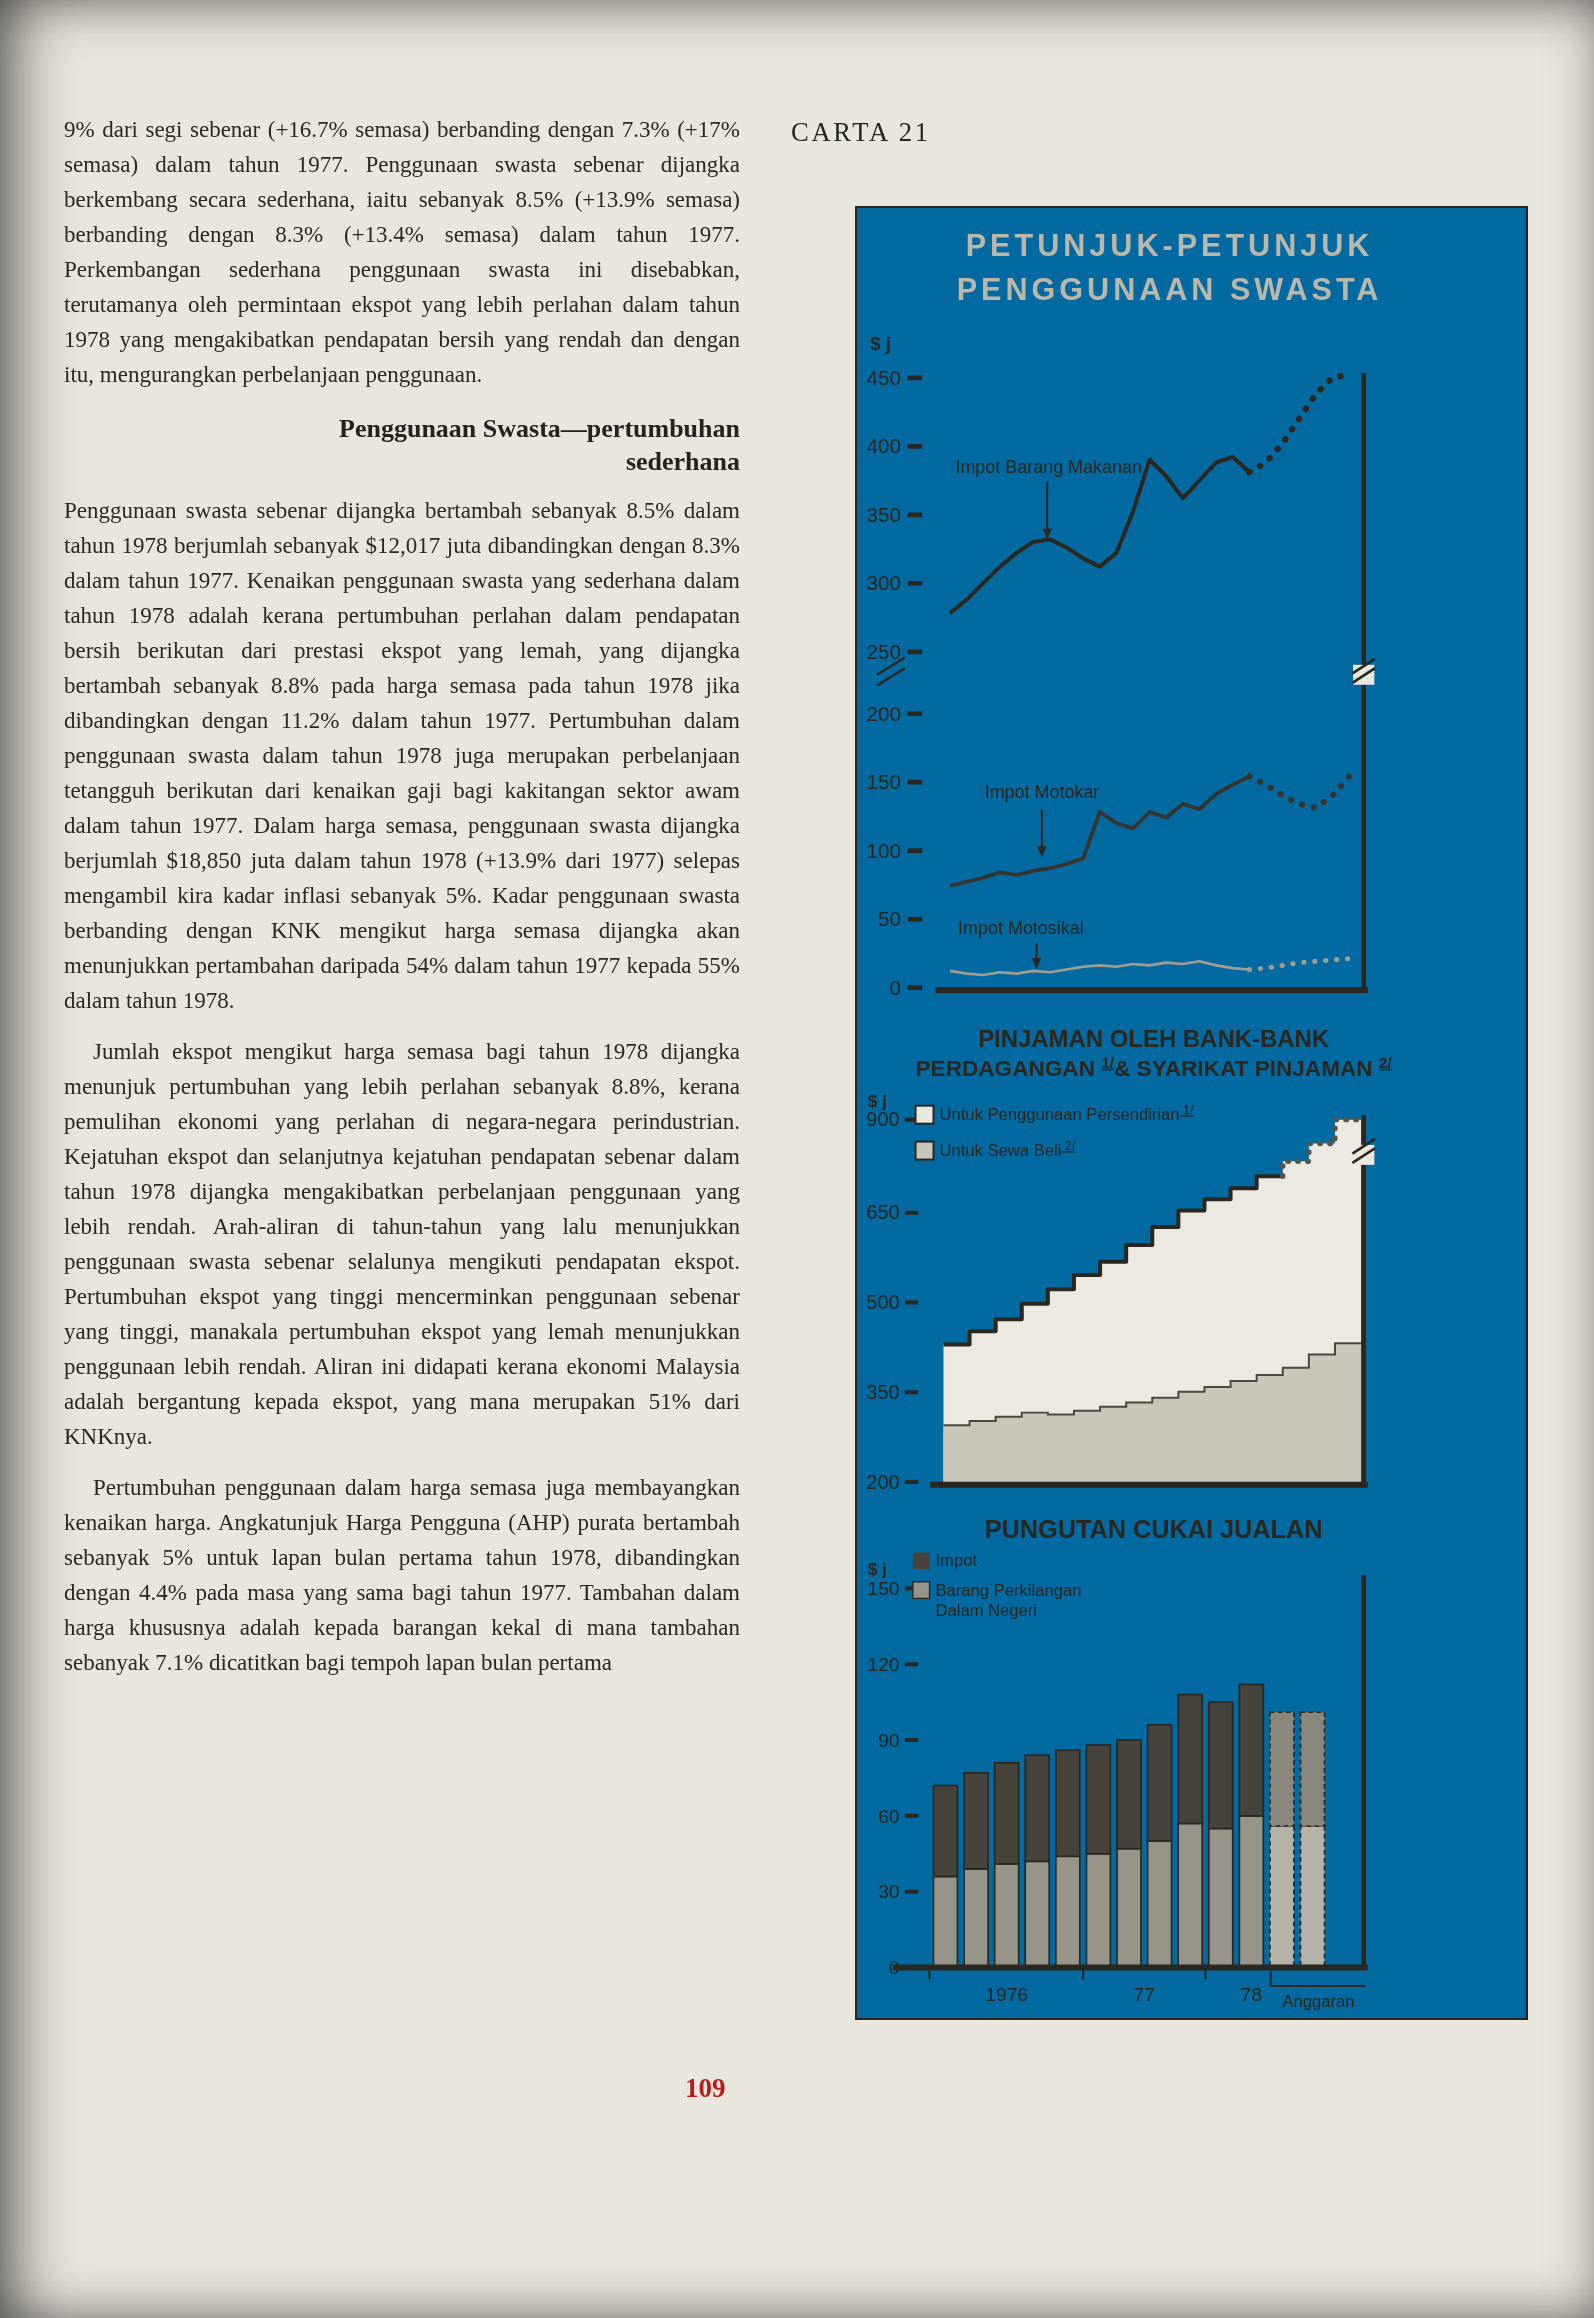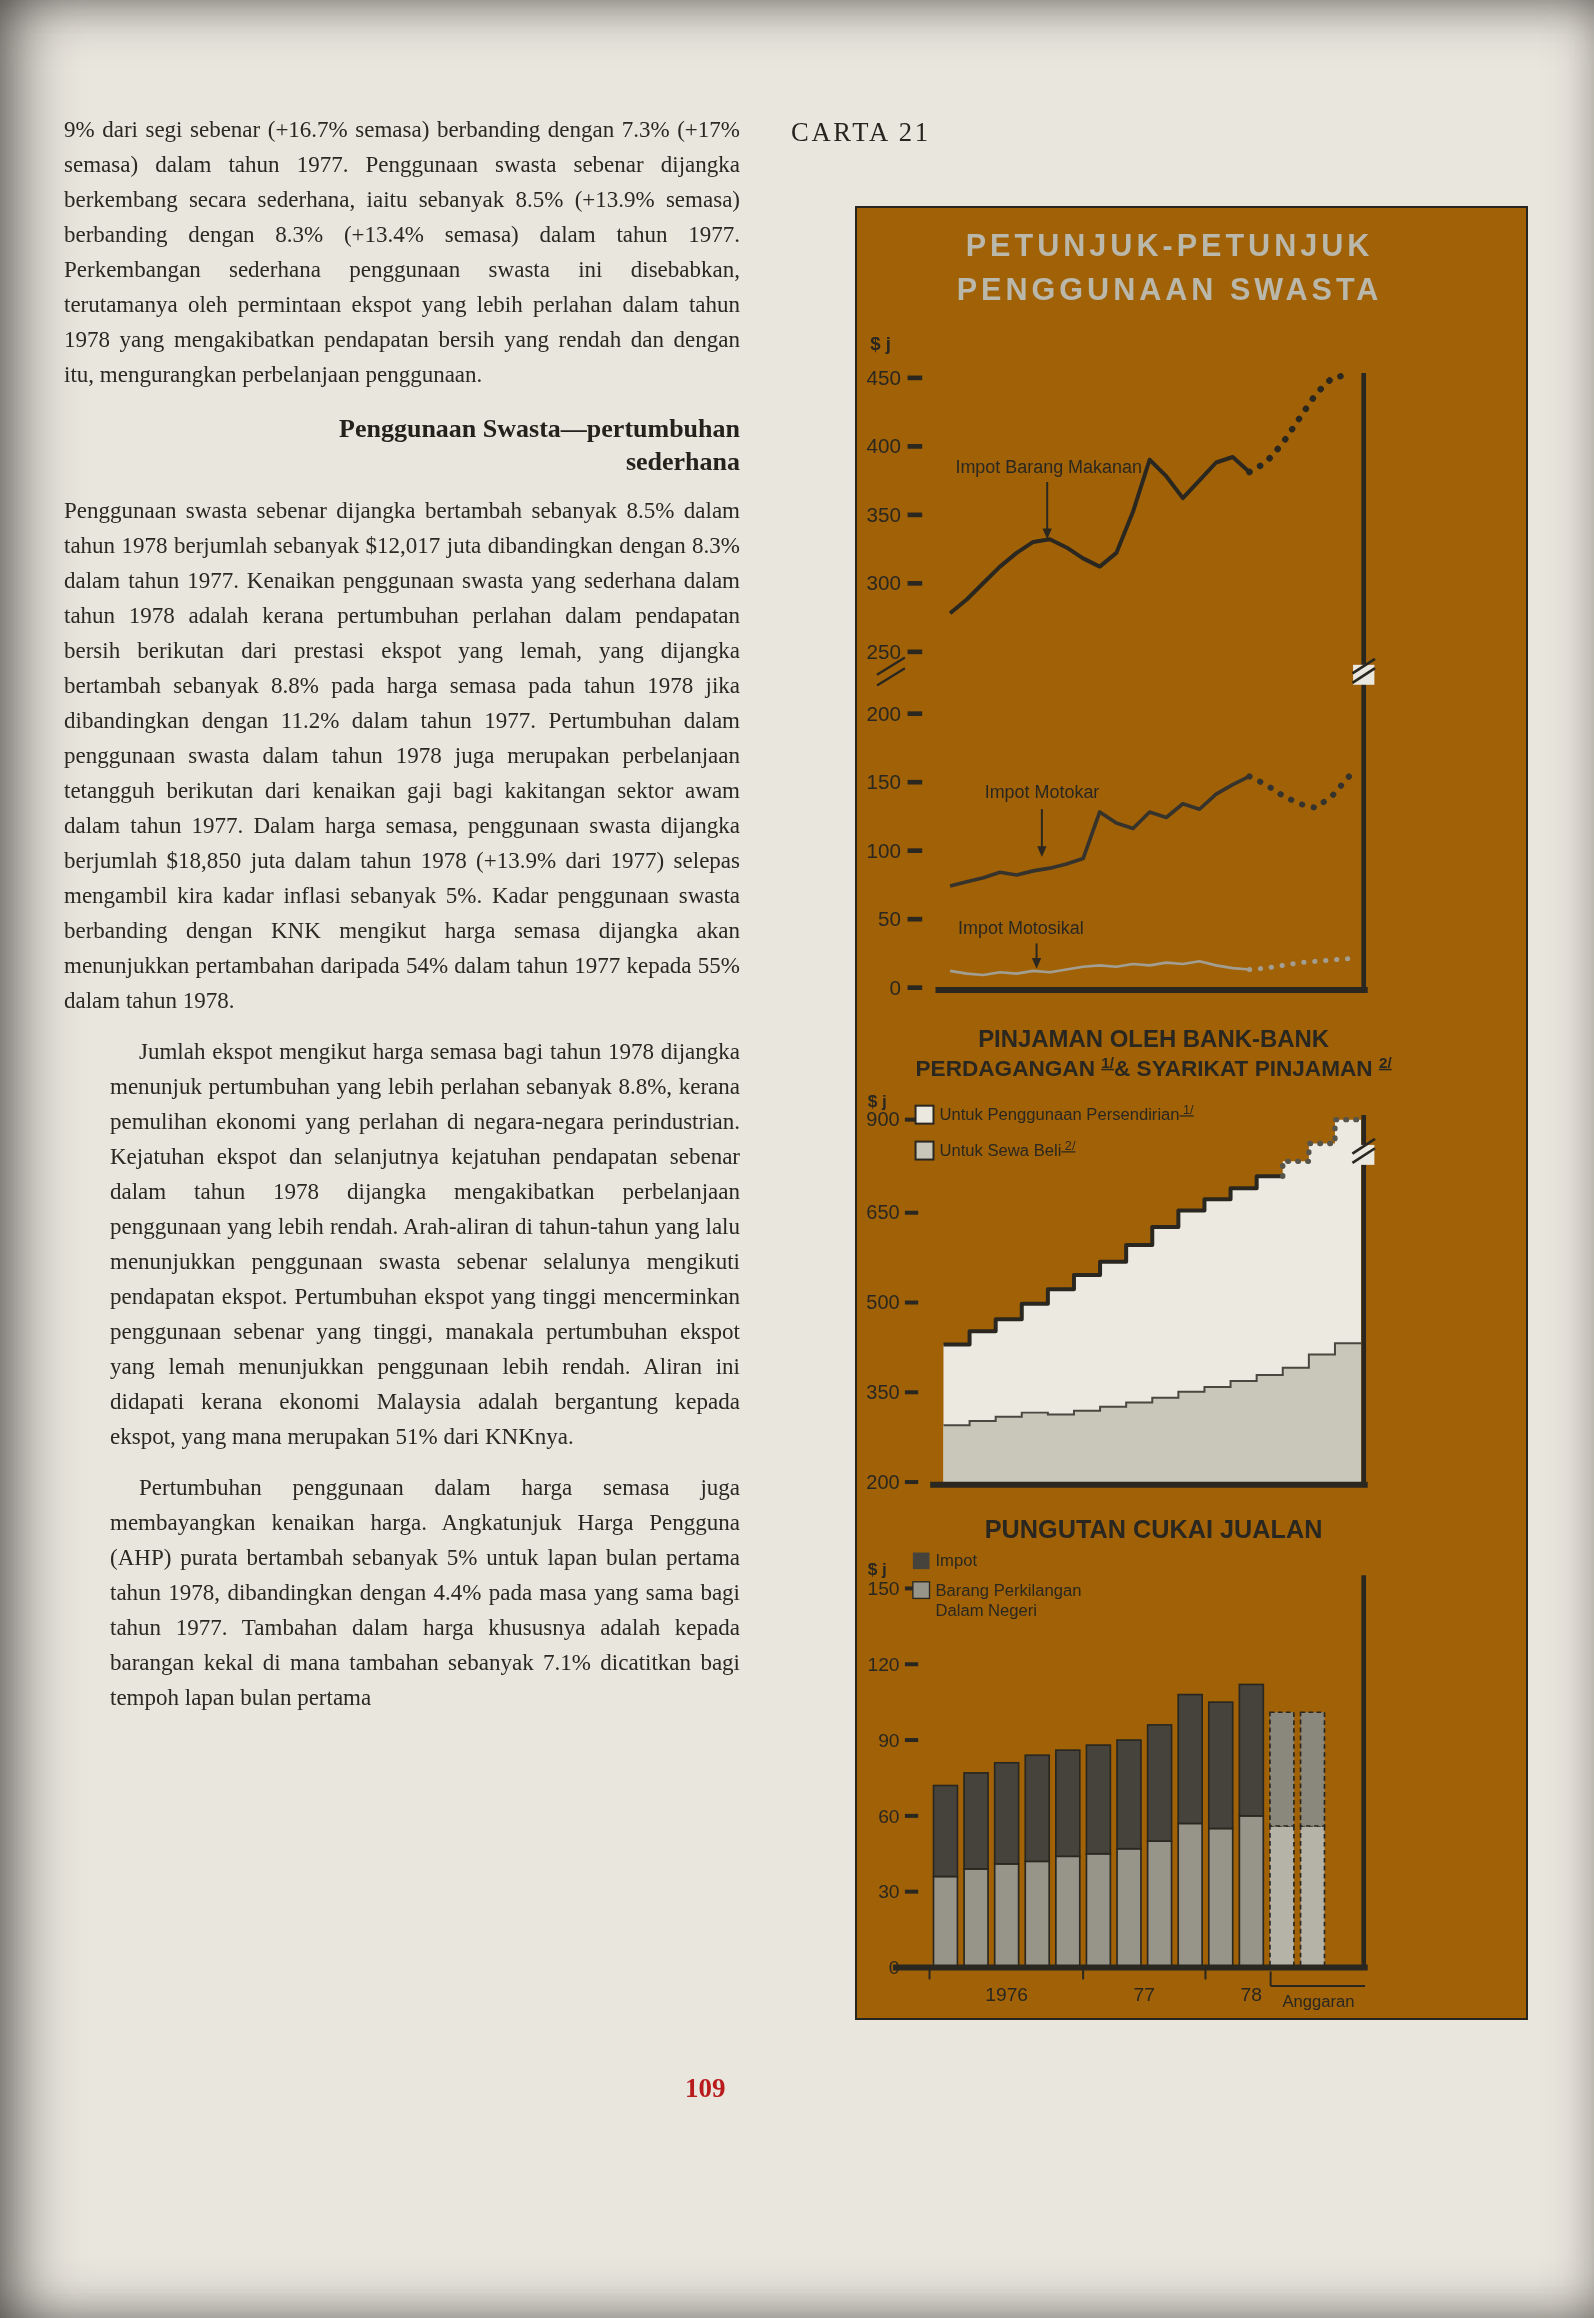--- a/index.html
+++ b/index.html
@@ -15,32 +15,32 @@
       inset 47px 0 60px -30px rgba(40,38,34,.65),
       inset -30px 0 53px -33px rgba(70,66,60,.40),
       inset 0 37px 53px -33px rgba(40,38,34,.50),
       inset 0 -37px 53px -33px rgba(40,38,34,.45);
   }
   .col-left{
     position:absolute;left:64px;top:112px;width:676px;
     color:#2a2822;font-size:23px;line-height:35px;text-align:justify;
   }
   .col-left p{margin:0 0 16px;}
-  .col-left p.indent{text-indent:29px;margin-left:46px;}
+  .col-left p.indent{text-indent:29px;}
   h2.section{
     font-size:26px;line-height:33px;font-weight:bold;margin:20px 0 14.6px;
     text-align:right;white-space:pre-line;color:#23221c;
   }
   .carta-label{
     position:absolute;left:791px;top:117px;
     font-size:26.6px;font-weight:normal;letter-spacing:2.7px;color:#26251f;
   }
   .chart-box{
     position:absolute;left:855px;top:206px;width:669px;height:1810px;
-    border:2.7px solid #26251f;background:#a16207;
+    border:2.7px solid #26251f;background:#0369a1;
   }
   .chart-box svg{display:block;}
   .page-number{
     position:absolute;left:685px;top:2073px;width:93px;text-align:left;
     font-size:27px;font-weight:bold;color:#b91c1c;
   }
 </style>
 </head>
 <body>
 

